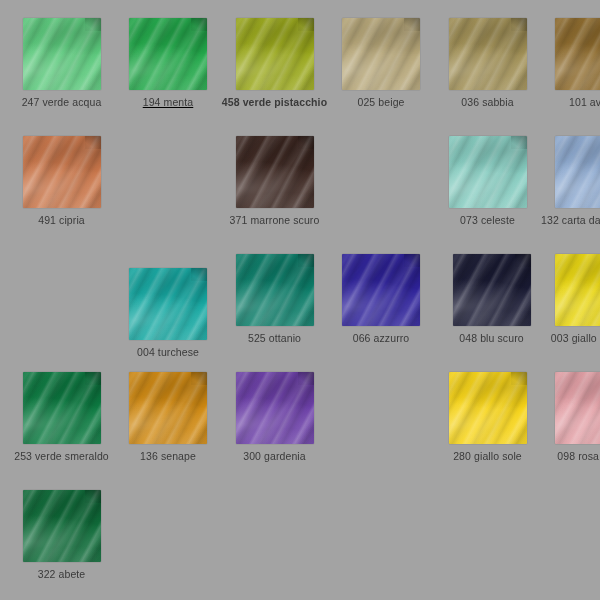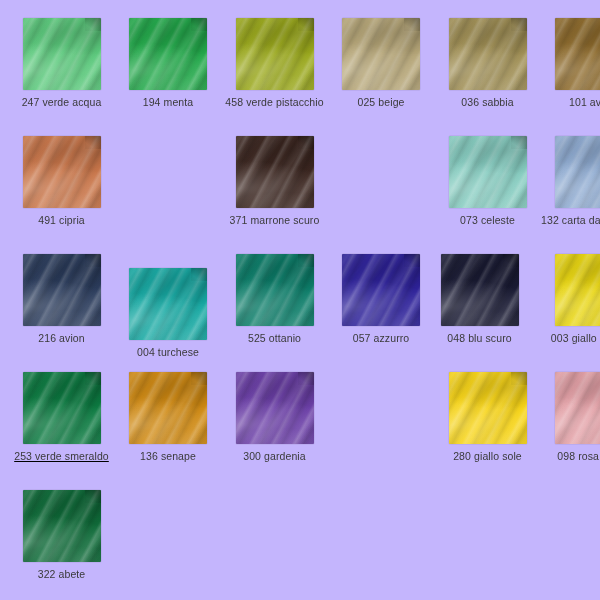--- a/index.html
+++ b/index.html
@@ -13,21 +13,21 @@
     height: 600px;
     overflow: hidden;
     font-family: "Liberation Sans", sans-serif;
     -webkit-font-smoothing: antialiased;
   }
 
   #swatch-grid {
     position: relative;
     width: 600px;
     height: 600px;
-    background: #c4b5fd;
+    background: #a3a3a3;
   }
 
   .swatch-cell {
     position: absolute;
     width: 107px;
     box-sizing: border-box;
     text-align: center;
   }
 
   .swatch-chip {
@@ -112,39 +112,39 @@
     <div class="swatch-cell" style="left: 8px; top: 18px;">
       <div class="swatch-chip" style="background: rgb(91, 201, 124);">
         <div class="tex-a"></div>
         <div class="tex-b"></div>
         <div class="tex-c"></div>
         <div class="tex-d"></div>
         <div class="fold"></div>
       </div>
       <span class="swatch-label" style="color: rgb(58, 58, 58);">247 verde acqua</span>
     </div>
-    <div class="swatch-cell" style="left: 114.5px; top: 18px;">
+    <div class="swatch-cell" style="left: 114.5px; top: 18px; text-decoration: underline;">
       <div class="swatch-chip" style="background: rgb(34, 168, 74);">
         <div class="tex-a"></div>
         <div class="tex-b"></div>
         <div class="tex-c"></div>
         <div class="tex-d"></div>
         <div class="fold"></div>
       </div>
       <span class="swatch-label" style="color: rgb(58, 58, 58);">194 menta</span>
     </div>
     <div class="swatch-cell" style="left: 221px; top: 18px;">
       <div class="swatch-chip" style="background: rgb(154, 168, 28);">
         <div class="tex-a"></div>
         <div class="tex-b"></div>
         <div class="tex-c"></div>
         <div class="tex-d"></div>
         <div class="fold"></div>
       </div>
-      <span class="swatch-label" style="color: rgb(58, 58, 58);">458 verde pistacchio</span>
+      <span class="swatch-label" style="color: rgb(58, 58, 58); font-weight: bold;">458 verde pistacchio</span>
     </div>
     <div class="swatch-cell" style="left: 327.5px; top: 18px;">
       <div class="swatch-chip" style="background: rgb(182, 166, 120);">
         <div class="tex-a"></div>
         <div class="tex-b"></div>
         <div class="tex-c"></div>
         <div class="tex-d"></div>
         <div class="fold"></div>
       </div>
       <span class="swatch-label" style="color: rgb(58, 58, 58);">025 beige</span>
@@ -200,30 +200,20 @@
     </div>
     <div class="swatch-cell" style="left: 540.5px; top: 136px;">
       <div class="swatch-chip" style="background: rgb(143, 171, 209);">
         <div class="tex-a"></div>
         <div class="tex-b"></div>
         <div class="tex-c"></div>
         <div class="tex-d"></div>
       </div>
       <span class="swatch-label" style="color: rgb(58, 58, 58);">132 carta da zucchero</span>
     </div>
-    <div class="swatch-cell" style="left: 8px; top: 254px;">
-      <div class="swatch-chip" style="background: rgb(43, 60, 92);">
-        <div class="tex-a"></div>
-        <div class="tex-b"></div>
-        <div class="tex-c"></div>
-        <div class="tex-d"></div>
-        <div class="fold"></div>
-      </div>
-      <span class="swatch-label" style="color: rgb(58, 58, 58);">216 avion</span>
-    </div>
     <div class="swatch-cell" style="left: 114.5px; top: 268px;">
       <div class="swatch-chip" style="background: rgb(22, 168, 162);">
         <div class="tex-a"></div>
         <div class="tex-b"></div>
         <div class="tex-c"></div>
         <div class="tex-d"></div>
         <div class="fold"></div>
       </div>
       <span class="swatch-label" style="color: rgb(58, 58, 58);">004 turchese</span>
     </div>
@@ -238,42 +228,42 @@
       <span class="swatch-label" style="color: rgb(58, 58, 58);">525 ottanio</span>
     </div>
     <div class="swatch-cell" style="left: 327.5px; top: 254px;">
       <div class="swatch-chip" style="background: rgb(46, 34, 154);">
         <div class="tex-a"></div>
         <div class="tex-b"></div>
         <div class="tex-c"></div>
         <div class="tex-d"></div>
         <div class="fold"></div>
       </div>
-      <span class="swatch-label" style="color: rgb(58, 58, 58);">057 azzurro</span>
-    </div>
-    <div class="swatch-cell" style="left: 426px; top: 254px;">
+      <span class="swatch-label" style="color: rgb(58, 58, 58);">066 azzurro</span>
+    </div>
+    <div class="swatch-cell" style="left: 438px; top: 254px;">
       <div class="swatch-chip" style="background: rgb(25, 26, 51);">
         <div class="tex-a"></div>
         <div class="tex-b"></div>
         <div class="tex-c"></div>
         <div class="tex-d"></div>
         <div class="fold"></div>
       </div>
       <span class="swatch-label" style="color: rgb(58, 58, 58);">048 blu scuro</span>
     </div>
     <div class="swatch-cell" style="left: 540.5px; top: 254px;">
       <div class="swatch-chip" style="background: rgb(232, 213, 16);">
         <div class="tex-a"></div>
         <div class="tex-b"></div>
         <div class="tex-c"></div>
         <div class="tex-d"></div>
       </div>
       <span class="swatch-label" style="color: rgb(58, 58, 58);">003 giallo mimosa</span>
     </div>
-    <div class="swatch-cell" style="left: 8px; top: 372px; text-decoration: underline;">
+    <div class="swatch-cell" style="left: 8px; top: 372px;">
       <div class="swatch-chip" style="background: rgb(12, 122, 65);">
         <div class="tex-a"></div>
         <div class="tex-b"></div>
         <div class="tex-c"></div>
         <div class="tex-d"></div>
         <div class="fold"></div>
       </div>
       <span class="swatch-label" style="color: rgb(58, 58, 58);">253 verde smeraldo</span>
     </div>
     <div class="swatch-cell" style="left: 114.5px; top: 372px;">

